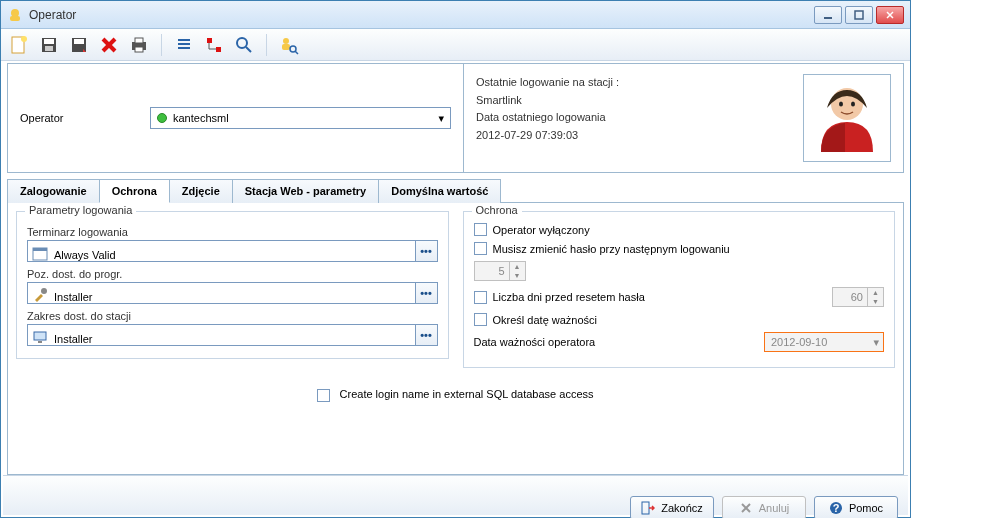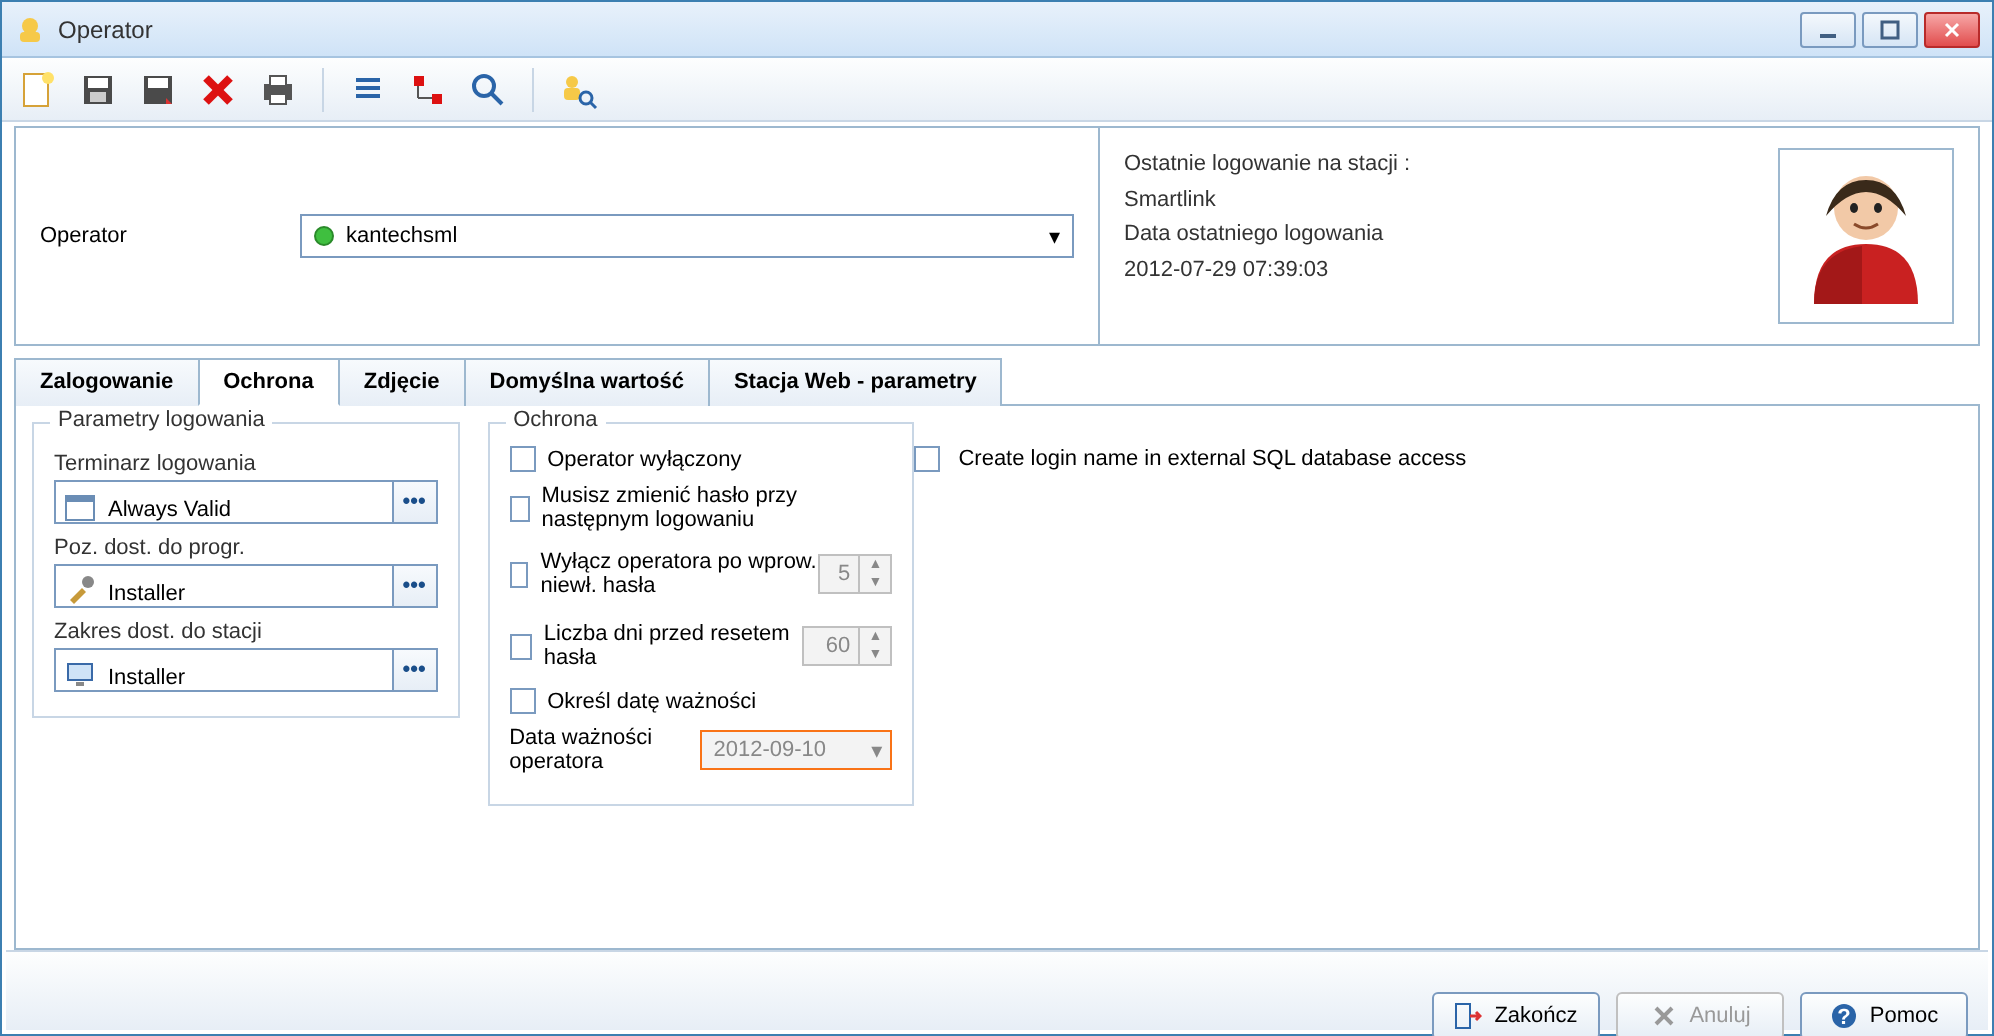--- a/index.html
+++ b/index.html
@@ -1,17 +1,17 @@
 <!DOCTYPE html>
 <html><head>
 <meta charset="utf-8">
 <style>
   * { box-sizing: border-box; font-family: Tahoma, Arial, sans-serif; font-size: 11px; }
   body { margin: 0; padding: 0; background: #fff; }
-  .window { width: 997px; height: 518px; border: 1px solid #3c7fb1; background: #fff; display: flex; flex-direction: column; }
+  .window { width: 911px; height: 518px; border: 1px solid #3c7fb1; background: #fff; display: flex; flex-direction: column; }
   .titlebar { height: 28px; background: linear-gradient(#e8f1fb, #cfe3f7); display: flex; align-items: center; padding: 0 6px; border-bottom: 1px solid #a6c4e0; }
   .titlebar .icon { width: 16px; height: 16px; margin-right: 6px; }
   .titlebar .title { flex: 1; color: #333; font-size: 12px; }
   .win-btns { display: flex; gap: 3px; }
   .win-btn { width: 28px; height: 18px; border: 1px solid #7a9abf; background: linear-gradient(#f4f8fc,#d6e5f5); border-radius: 2px; display:flex; align-items:center; justify-content:center; cursor:pointer; }
   .win-btn.close { background: linear-gradient(#f7a7a7,#e14d4d); border-color:#b82a2a; color:#fff; }
   .toolbar { height: 32px; background: linear-gradient(#fdfefe,#e7eef6); display:flex; align-items:center; padding: 0 8px; gap: 10px; border-bottom: 1px solid #c8d6e5; }
   .tool-icon { width: 20px; height: 20px; cursor:pointer; display:flex; align-items:center; justify-content:center; }
   .tool-sep { width:1px; height:22px; background:#c8d6e5; margin: 0 2px; }
   .content { flex:1; display:flex; flex-direction:column; padding: 2px; }
@@ -20,21 +20,21 @@
   .op-label { width: 130px; }
   .op-select { flex:1; border:1px solid #7a9abf; height:22px; display:flex; align-items:center; padding: 0 6px; background:#fff; cursor:pointer; }
   .op-select .dot { width:10px; height:10px; border-radius:50%; background:#3fbf3f; margin-right:6px; border:1px solid #2a8a2a; }
   .op-select .arrow { margin-left:auto; }
   .top-right { width: 440px; border-left:1px solid #9db8cf; padding: 10px 12px; display:flex; }
   .login-info { flex:1; line-height:1.6; color:#333; }
   .avatar-box { width:88px; height:88px; border:1px solid #9db8cf; display:flex; align-items:center; justify-content:center; margin-left:10px; }
   .tabs { display:flex; margin: 0 4px -1px 4px; }
   .tab { border:1px solid #9db8cf; border-bottom:none; padding: 5px 12px; background: linear-gradient(#f7fafd,#e7eef6); cursor:pointer; margin-right:-1px; position:relative;font-weight:bold; }
   .tab.active { background:#fff; font-weight:bold; z-index:2; border-bottom:1px solid #fff; }
-  .tab-body { flex:1; border:1px solid #9db8cf; margin: 0 4px; padding: 8px; display:flex; flex-direction:row; }
+  .tab-body { flex:1; border:1px solid #9db8cf; margin: 0 4px; padding: 8px; display:flex; flex-direction:column; }
   .cols { display:flex; gap: 14px; }
   .col { flex:1; }
   .fieldset { border:1px solid #c8d6e5; padding: 8px 10px 12px 10px; position:relative; margin-bottom:8px; }
   .fieldset .legend { position:absolute; top:-8px; left:8px; background:#fff; padding: 0 4px; color:#333; }
   .field-label { margin: 6px 0 2px 0; color:#333; }
   .picker { display:flex; align-items:flex-end; border:1px solid #7a9abf; height:22px; background:#fff; }
   .picker .icon-sm { width:16px; height:16px; margin: 0 4px; }
   .picker .val { flex:1; padding: 0 2px; }
   .picker .dots { width:22px; text-align:center; border-left:1px solid #7a9abf; cursor:pointer; color:#1a4e8a; font-weight:bold; height:100%; display:flex; align-items:center; justify-content:center; background: linear-gradient(#f7fafd,#e7eef6);}
   .chk-row { display:flex; align-items:center; padding: 3px 0; gap:6px; }
@@ -181,22 +181,22 @@
             <path d="M14 74 Q14 48 38 45 L38 74 Z" fill="#a31818"></path>
           </svg>
         </div>
       </div>
     </div>
 
     <div class="tabs">
       <div class="tab">Zalogowanie</div>
       <div class="tab active">Ochrona</div>
       <div class="tab">Zdjęcie</div>
+      <div class="tab">Stacja Web - parametry</div>
       <div class="tab">Domyślna wartość</div>
-      <div class="tab">Stacja Web - parametry</div>
     </div>
 
     <div class="tab-body">
       <div class="cols">
 
         <div class="col">
           <div class="fieldset">
             <div class="legend">Parametry logowania</div>
 
             <div class="field-label">Terminarz logowania</div>
@@ -237,24 +237,20 @@
 
             <div class="chk-row">
               <span class="chk"></span>
               <span>Operator wyłączony</span>
             </div>
             <div class="chk-row">
               <span class="chk"></span>
               <span>Musisz zmienić hasło przy następnym logowaniu</span>
             </div>
             <div class="right-row">
-              <div class="chk-row">
-                <span class="chk"></span>
-                <span>Wyłącz operatora po wprow. niewł. hasła</span>
-              </div>
               <div class="spin">
                 <span class="num">5</span>
                 <span class="arrows">
                     <div>▲</div>
                     <div>▼</div>
                   </span>
               </div>
             </div>
             <div class="right-row">
               <div class="chk-row">

